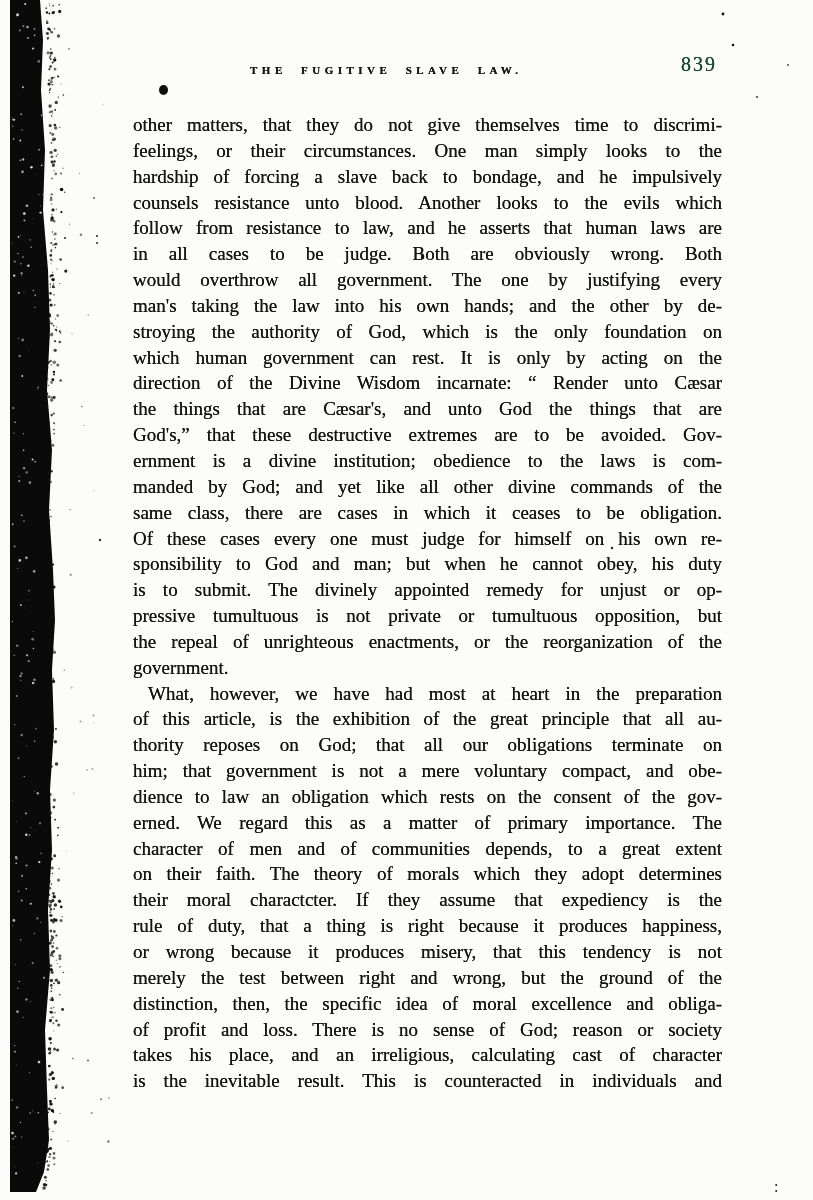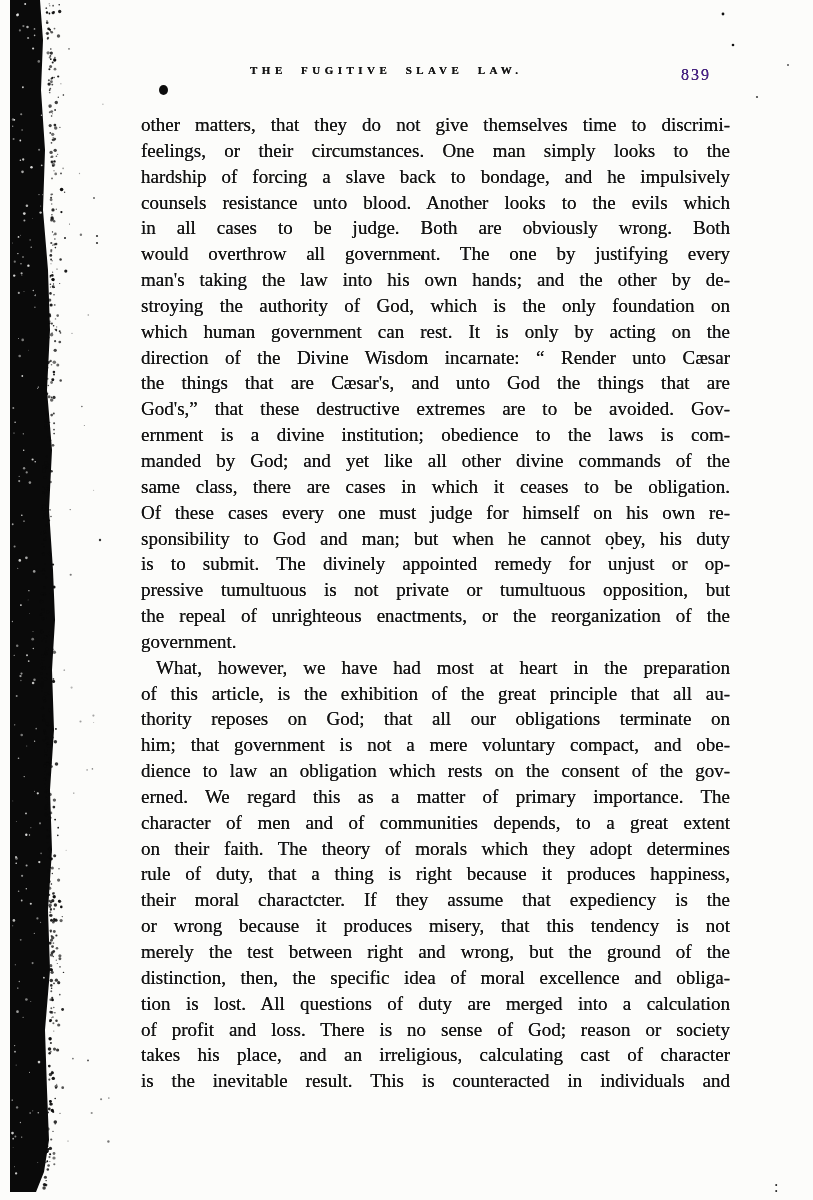--- a/index.html
+++ b/index.html
@@ -26,43 +26,42 @@
     font-size: 11px;
     font-weight: bold;
     letter-spacing: 4.5px;
     word-spacing: 7px;
     color: #161616;
     text-shadow: 0 0 0.4px #161616;
     z-index: 2;
   }
   .page-number {
     position: absolute;
-    left: 681px; top: 66px;
-    font-size: 16px;
+    left: 681px; top: 53px;
+    font-size: 20px;
     letter-spacing: 2px;
-    color: #4c1d95;
+    color: #14532d;
     text-shadow: 0 0 0.4px #141414;
     z-index: 2;
   }
   .ink-dot {
     position: absolute;
     left: 159px; top: 85px;
     width: 9px; height: 10px;
     background: #0c0c0c;
     border-radius: 50%;
     z-index: 2;
   }
   .text-column {
     position: absolute;
     left: 133px; top: 112px;
     width: 589px;
     z-index: 2;
     font-size: 19px;
     text-shadow: 0 0 0.45px #1a1a1a;
-    margin-left: 8px;
   }
   .line {
     height: 25.85px;
     line-height: 25.85px;
     text-align: justify;
     text-align-last: justify;
     white-space: nowrap; 
     overflow: visible;
   }
   .line.indent { text-indent: 15px; }
@@ -813,20 +812,21 @@
 
   <div class="page-number">839</div>
 
   <div class="ink-dot"></div>
 
   <div class="text-column">
       <div class="line">other matters, that they do not give themselves time to discrimi-</div>
       <div class="line">feelings, or their circumstances.  One man simply looks to the</div>
       <div class="line">hardship of forcing a slave back to bondage, and he impulsively</div>
       <div class="line">counsels resistance unto blood.  Another looks to the evils which</div>
+      <div class="line">follow from resistance to law, and he asserts that human laws are</div>
       <div class="line">in all cases to be judge.  Both are obviously wrong.  Both</div>
       <div class="line">would overthrow all government.  The one by justifying every</div>
       <div class="line">man's taking the law into his own hands; and the other by de-</div>
       <div class="line">stroying the authority of God, which is the only foundation on</div>
       <div class="line">which human government can rest.  It is only by acting on the</div>
       <div class="line">direction of the Divine Wisdom incarnate: “ Render unto Cæsar</div>
       <div class="line">the things that are Cæsar's, and unto God the things that are</div>
       <div class="line">God's,” that these destructive extremes are to be avoided.  Gov-</div>
       <div class="line">ernment is a divine institution; obedience to the laws is com-</div>
       <div class="line">manded by God; and yet like all other divine commands of the</div>
@@ -838,26 +838,25 @@
       <div class="line">the repeal of unrighteous enactments, or the reorganization of the</div>
       <div class="line unjustified">government.</div>
       <div class="line indent">What, however, we have had most at heart in the preparation</div>
       <div class="line">of this article, is the exhibition of the great principle that all au-</div>
       <div class="line">thority reposes on God; that all our obligations terminate on</div>
       <div class="line">him; that government is not a mere voluntary compact, and obe-</div>
       <div class="line">dience to law an obligation which rests on the consent of the gov-</div>
       <div class="line">erned.  We regard this as a matter of primary importance.  The</div>
       <div class="line">character of men and of communities depends, to a great extent</div>
       <div class="line">on their faith.  The theory of morals which they adopt determines</div>
+      <div class="line">their moral charactcter.  If they assume that expediency is the</div>
       <div class="line">rule of duty, that a thing is right because it produces happiness,</div>
-      <div class="line">their moral charactcter.  If they assume that expediency is the</div>
       <div class="line">or wrong because it produces misery, that this tendency is not</div>
       <div class="line">merely the test between right and wrong, but the ground of the</div>
       <div class="line">distinction, then, the specific idea of moral excellence and obliga-</div>
-      <div class="line">tion is lost.  All questions of duty are merged into a calculation</div>
       <div class="line">of profit and loss.  There is no sense of God; reason or society</div>
       <div class="line">takes his place, and an irreligious, calculating cast of character</div>
       <div class="line">is the inevitable result.  This is counteracted in individuals and</div>
     </div>
 
   <div class="stray-colon">:</div>
 
 </div>
 
 </body></html>

